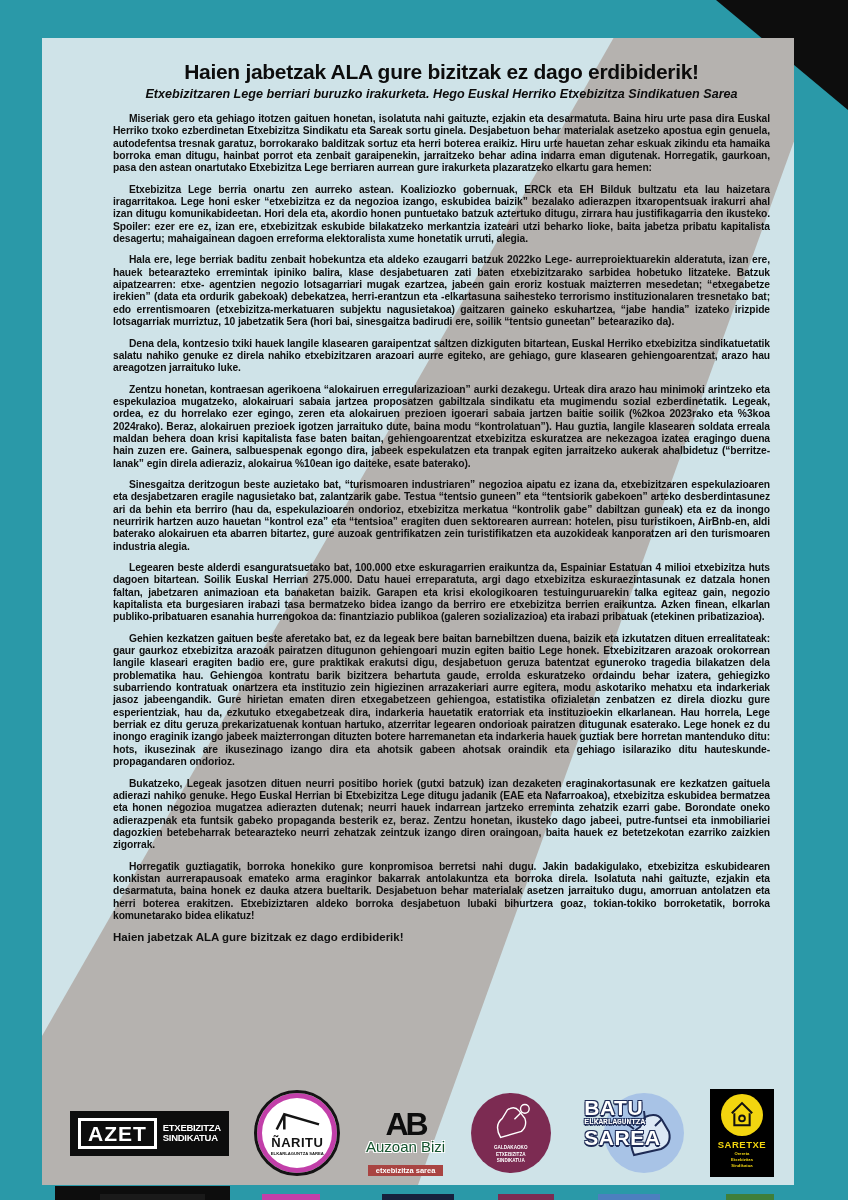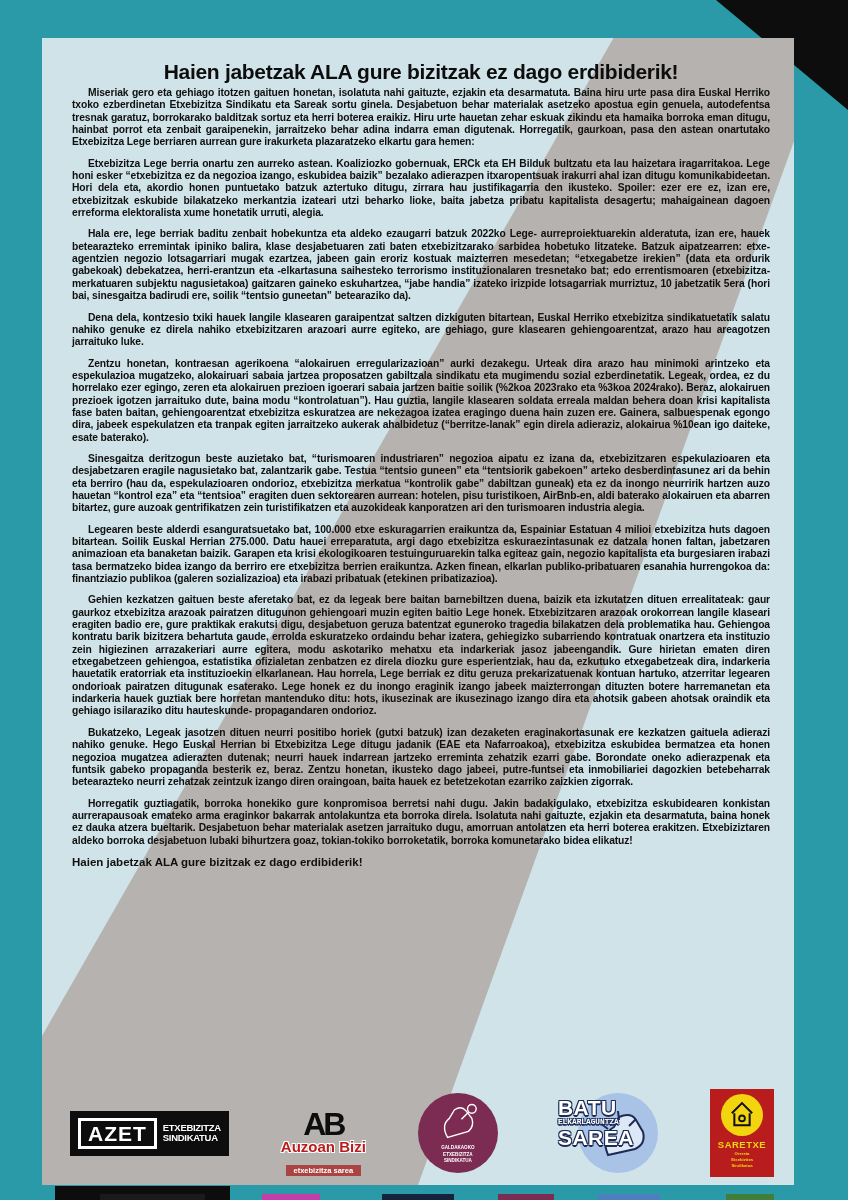--- a/index.html
+++ b/index.html
@@ -17,21 +17,21 @@
   }
   .card{
     position:absolute;left:42px;top:38px;width:752px;height:1147px;
     background:#CFE3E8;z-index:2;overflow:hidden;
   }
   .gray-band{
     position:absolute;inset:0;background:#B5B2AF;z-index:1;
     clip-path:polygon(76% 0,100% 0,100% 9%,50% 100%,0 100%,0 87%);
   }
   .content{
-    position:relative;z-index:2;padding:20px 24px 0 30px;color:#101010;
+    position:relative;z-index:2;padding:20px 24px 0 30px;color:#101010;margin-left:41px;
   }
   h1{
     margin:2px 0 3px 0;text-align:center;font-size:21px;font-weight:bold;
     letter-spacing:-0.3px;color:#0d0d0d;
   }
   h2{
     margin:0 0 12px 0;text-align:center;font-size:12.6px;font-weight:bold;
     font-style:italic;color:#0d0d0d;
   }
   p.body-par{
@@ -54,41 +54,41 @@
     letter-spacing:-0.3px;}
   
   .nar-circle{width:80px;height:80px;border-radius:50%;background:#fff;
     border:3px solid #141414;box-shadow:inset 0 0 0 5px #C23FA9;
     display:flex;flex-direction:column;align-items:center;justify-content:center;}
   .nar-name{font-size:13px;font-weight:bold;color:#141414;letter-spacing:0.5px;line-height:1;}
   .nar-sub{font-size:4.2px;font-weight:bold;color:#141414;margin-top:2px;}
   
   .ab{display:flex;flex-direction:column;align-items:center;}
   .ab-mark{font-size:32px;font-weight:bold;letter-spacing:-3px;color:#0d0d0d;line-height:0.9;margin-top:20px;}
-  .ab-name{font-size:15px;font-weight:bold;color:#b91c1c;line-height:1.05;
+  .ab-name{font-size:15px;font-weight:normal;color:#14532d;line-height:1.05;
     text-shadow:-1px -1px 0 #fff,1px -1px 0 #fff,-1px 1px 0 #fff,1px 1px 0 #fff;}
   .ab-tag{background:#A94442;color:#fff;font-size:7.5px;font-weight:bold;
     padding:1px 8px;margin-top:10px;}
   
   .gald-circle{width:80px;height:80px;border-radius:50%;background:#7C2B52;
     display:flex;flex-direction:column;align-items:center;justify-content:flex-end;
     padding-bottom:9px;box-sizing:border-box;position:relative;}
   .gald-circle svg{position:absolute;top:8px;left:14px;}
   .gald-text{color:#fff;font-size:4.6px;font-weight:bold;text-align:center;line-height:1.35;}
   
   .batu{position:relative;width:108px;height:86px;}
   .batu-circle{position:absolute;right:0;top:3px;width:80px;height:80px;border-radius:50%;
     background:#A8C3E6;}
   .batu-text{position:absolute;left:8px;top:8px;z-index:2;color:#fff;font-weight:bold;
     text-shadow:-1px -1px 0 #1E2B55,1px -1px 0 #1E2B55,-1px 1px 0 #1E2B55,1px 1px 0 #1E2B55,0 2px 0 #1E2B55;}
   .batu-l1{font-size:21px;line-height:0.95;letter-spacing:0.5px;}
   .batu-l2{font-size:7.8px;line-height:1.2;font-family:Liberation Mono, monospace;}
   .batu-l3{font-size:21px;line-height:1.0;letter-spacing:0.5px;}
   
-  .saretxe{width:64px;height:88px;background:#b91c1c;display:flex;flex-direction:column;
+  .saretxe{width:64px;height:88px;background:#000000;display:flex;flex-direction:column;
     align-items:center;padding-top:5px;box-sizing:border-box;}
   .sar-circle{width:42px;height:42px;border-radius:50%;background:#F2D50F;
     display:flex;align-items:center;justify-content:center;}
   .sar-name{color:#F2D50F;font-size:9.5px;font-weight:bold;letter-spacing:0.5px;margin-top:3px;}
   .sar-sub{color:#F2D50F;font-size:4.2px;font-weight:bold;text-align:center;line-height:1.4;margin-top:1px;}
   
   .bottom-black{position:absolute;left:55px;top:1186px;width:175px;height:14px;
     background:#0d0d0d;z-index:3;}
   .fragment{position:absolute;top:1194px;height:6px;z-index:3;}
   .f1{left:100px;width:105px;background:#1a1a1a;}
@@ -103,20 +103,21 @@
 
 <div class="page">
 
   <div class="corner-triangle"></div>
 
   <div class="card">
     <div class="gray-band"></div>
 
     <div class="content">
       <h1>Haien jabetzak ALA gure bizitzak ez dago erdibiderik!</h1>
+      <h2>Etxebizitzaren Lege berriari buruzko irakurketa. Hego Euskal Herriko Etxebizitza Sindikatuen Sarea</h2>
 
       <p class="body-par">Miseriak gero eta gehiago itotzen gaituen honetan, isolatuta nahi gaituzte, ezjakin eta desarmatuta. Baina hiru urte pasa dira Euskal Herriko txoko ezberdinetan Etxebizitza Sindikatu eta Sareak sortu ginela. Desjabetuon behar materialak asetzeko apostua egin genuela, autodefentsa tresnak garatuz, borrokarako balditzak sortuz eta herri boterea eraikiz. Hiru urte hauetan zehar eskuak zikindu eta hamaika borroka eman ditugu, hainbat porrot eta zenbait garaipenekin, jarraitzeko behar adina indarra eman digutenak. Horregatik, gaurkoan, pasa den astean onartutako Etxebizitza Lege berriaren aurrean gure irakurketa plazaratzeko elkartu gara hemen:</p>
       <p class="body-par">Etxebizitza Lege berria onartu zen aurreko astean. Koaliziozko gobernuak, ERCk eta EH Bilduk bultzatu eta lau haizetara iragarritakoa. Lege honi esker “etxebizitza ez da negozioa izango, eskubidea baizik” bezalako adierazpen itxaropentsuak irakurri ahal izan ditugu komunikabideetan. Hori dela eta, akordio honen puntuetako batzuk aztertuko ditugu, zirrara hau justifikagarria den ikusteko. Spoiler: ezer ere ez, izan ere, etxebizitzak eskubide bilakatzeko merkantzia izateari utzi beharko lioke, baita jabetza pribatu kapitalista desagertu; mahaigainean dagoen erreforma elektoralista xume honetatik urruti, alegia.</p>
       <p class="body-par">Hala ere, lege berriak baditu zenbait hobekuntza eta aldeko ezaugarri batzuk 2022ko Lege- aurreproiektuarekin alderatuta, izan ere, hauek betearazteko erremintak ipiniko balira, klase desjabetuaren zati baten etxebizitzarako sarbidea hobetuko litzateke. Batzuk aipatzearren: etxe- agentzien negozio lotsagarriari mugak ezartzea, jabeen gain eroriz kostuak maizterren mesedetan; “etxegabetze irekien” (data eta ordurik gabekoak) debekatzea, herri-erantzun eta -elkartasuna saihesteko terrorismo instituzionalaren tresnetako bat; edo errentismoaren (etxebizitza-merkatuaren subjektu nagusietakoa) gaitzaren gaineko eskuhartzea, “jabe handia” izateko irizpide lotsagarriak murriztuz, 10 jabetzatik 5era (hori bai, sinesgaitza badirudi ere, soilik “tentsio guneetan” betearaziko da).</p>
       <p class="body-par">Dena dela, kontzesio txiki hauek langile klasearen garaipentzat saltzen dizkiguten bitartean, Euskal Herriko etxebizitza sindikatuetatik salatu nahiko genuke ez direla nahiko etxebizitzaren arazoari aurre egiteko, are gehiago, gure klasearen gehiengoarentzat, arazo hau areagotzen jarraituko luke.</p>
       <p class="body-par">Zentzu honetan, kontraesan agerikoena “alokairuen erregularizazioan” aurki dezakegu. Urteak dira arazo hau minimoki arintzeko eta espekulazioa mugatzeko, alokairuari sabaia jartzea proposatzen gabiltzala sindikatu eta mugimendu sozial ezberdinetatik. Legeak, ordea, ez du horrelako ezer egingo, zeren eta alokairuen prezioen igoerari sabaia jartzen baitie soilik (%2koa 2023rako eta %3koa 2024rako). Beraz, alokairuen prezioek igotzen jarraituko dute, baina modu “kontrolatuan”). Hau guztia, langile klasearen soldata erreala maldan behera doan krisi kapitalista fase baten baitan, gehiengoarentzat etxebizitza eskuratzea are nekezagoa izatea eragingo duena hain zuzen ere. Gainera, salbuespenak egongo dira, jabeek espekulatzen eta tranpak egiten jarraitzeko aukerak ahalbidetuz (“berritze-lanak” egin direla adieraziz, alokairua %10ean igo daiteke, esate baterako).</p>
       <p class="body-par">Sinesgaitza deritzogun beste auzietako bat, “turismoaren industriaren” negozioa aipatu ez izana da, etxebizitzaren espekulazioaren eta desjabetzaren eragile nagusietako bat, zalantzarik gabe. Testua “tentsio guneen” eta “tentsiorik gabekoen” arteko desberdintasunez ari da behin eta berriro (hau da, espekulazioaren ondorioz, etxebizitza merkatua “kontrolik gabe” dabiltzan guneak) eta ez da inongo neurririk hartzen auzo hauetan “kontrol eza” eta “tentsioa” eragiten duen sektorearen aurrean: hotelen, pisu turistikoen, AirBnb-en, aldi baterako alokairuen eta abarren bitartez, gure auzoak gentrifikatzen zein turistifikatzen eta auzokideak kanporatzen ari den turismoaren industria alegia.</p>
       <p class="body-par">Legearen beste alderdi esanguratsuetako bat, 100.000 etxe eskuragarrien eraikuntza da, Espainiar Estatuan 4 milioi etxebizitza huts dagoen bitartean. Soilik Euskal Herrian 275.000. Datu hauei erreparatuta, argi dago etxebizitza eskuraezintasunak ez datzala honen faltan, jabetzaren animazioan eta banaketan baizik. Garapen eta krisi ekologikoaren testuinguruarekin talka egiteaz gain, negozio kapitalista eta burgesiaren irabazi tasa bermatzeko bidea izango da berriro ere etxebizitza berrien eraikuntza. Azken finean, elkarlan publiko-pribatuaren esanahia hurrengokoa da: finantziazio publikoa (galeren sozializazioa) eta irabazi pribatuak (etekinen pribatizazioa).</p>
       <p class="body-par">Gehien kezkatzen gaituen beste aferetako bat, ez da legeak bere baitan barnebiltzen duena, baizik eta izkutatzen dituen errealitateak: gaur gaurkoz etxebizitza arazoak pairatzen ditugunon gehiengoari muzin egiten baitio Lege honek. Etxebizitzaren arazoak orokorrean langile klaseari eragiten badio ere, gure praktikak erakutsi digu, desjabetuon geruza batentzat eguneroko tragedia bilakatzen dela problematika hau. Gehiengoa kontratu barik bizitzera behartuta gaude, errolda eskuratzeko ordaindu behar izatera, gehiegizko subarriendo kontratuak onartzera eta instituzio zein higiezinen arrazakeriari aurre egitera, modu askotariko mehatxu eta indarkeriak jasoz jabeengandik. Gure hirietan ematen diren etxegabetzeen gehiengoa, estatistika ofizialetan zenbatzen ez direla diozku gure esperientziak, hau da, ezkutuko etxegabetzeak dira, indarkeria hauetatik eratorriak eta instituzioekin elkarlanean. Hau horrela, Lege berriak ez ditu geruza prekarizatuenak kontuan hartuko, atzerritar legearen ondorioak pairatzen ditugunak esaterako. Lege honek ez du inongo eraginik izango jabeek maizterrongan dituzten botere harremanetan eta indarkeria hauek guztiak bere horretan mantenduko ditu: hots, ikusezinak are ikusezinago izango dira eta ahotsik gabeen ahotsak oraindik eta gehiago isilaraziko ditu hauteskunde- propagandaren ondorioz.</p>
       <p class="body-par">Bukatzeko, Legeak jasotzen dituen neurri positibo horiek (gutxi batzuk) izan dezaketen eraginakortasunak ere kezkatzen gaituela adierazi nahiko genuke. Hego Euskal Herrian bi Etxebizitza Lege ditugu jadanik (EAE eta Nafarroakoa), etxebizitza eskubidea bermatzea eta honen negozioa mugatzea adierazten dutenak; neurri hauek indarrean jartzeko erreminta zehatzik ezarri gabe. Borondate oneko adierazpenak eta funtsik gabeko propaganda besterik ez, beraz. Zentzu honetan, ikusteko dago jabeei, putre-funtsei eta inmobiliariei dagozkien betebeharrak betearazteko neurri zehatzak zeintzuk izango diren oraingoan, baita hauek ez betetzekotan ezarriko zaizkien zigorrak.</p>
@@ -128,20 +129,30 @@
     <div class="logos">
 
       <div class="azet">
         <div class="azet-main">AZET</div>
         <div class="azet-sub">
           <div>ETXEBIZITZA</div>
           <div>SINDIKATUA</div>
         </div>
       </div>
 
+      <div class="nar-circle">
+        <span>
+          <svg width="52" height="22" viewBox="0 0 60 26">
+            <path d="M6 23 L15 5 L56 17" stroke="#141414" stroke-width="3" fill="none"></path>
+            <path d="M15 5 L15 23" stroke="#141414" stroke-width="3"></path>
+          </svg>
+        </span>
+        <div class="nar-name">ÑARITU</div>
+        <div class="nar-sub">ELKARLAGUNTZA SAREA</div>
+      </div>
 
       <div class="ab">
         <div class="ab-mark">AB</div>
         <div class="ab-name">Auzoan Bizi</div>
         <div class="ab-tag">etxebizitza sarea</div>
       </div>
 
       <div class="gald-circle">
         <span>
           <svg width="52" height="40" viewBox="0 0 60 46">

